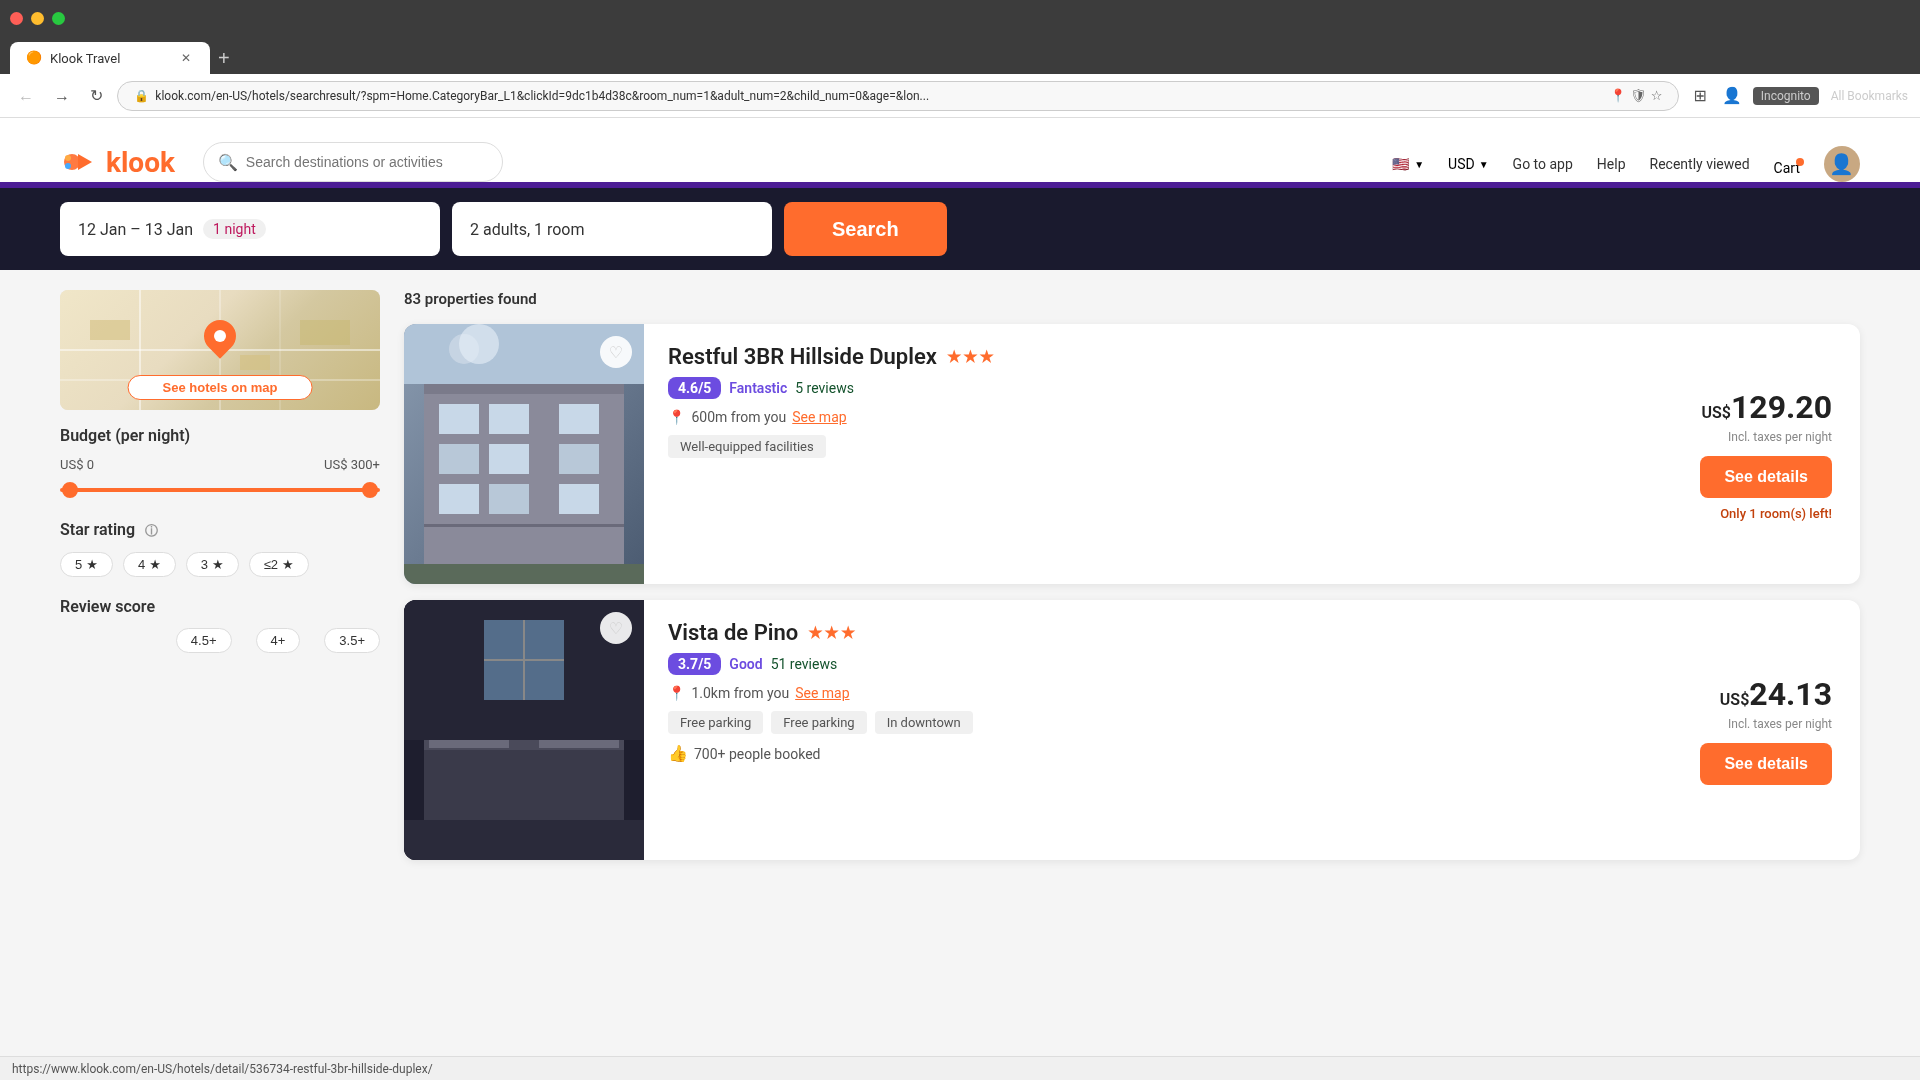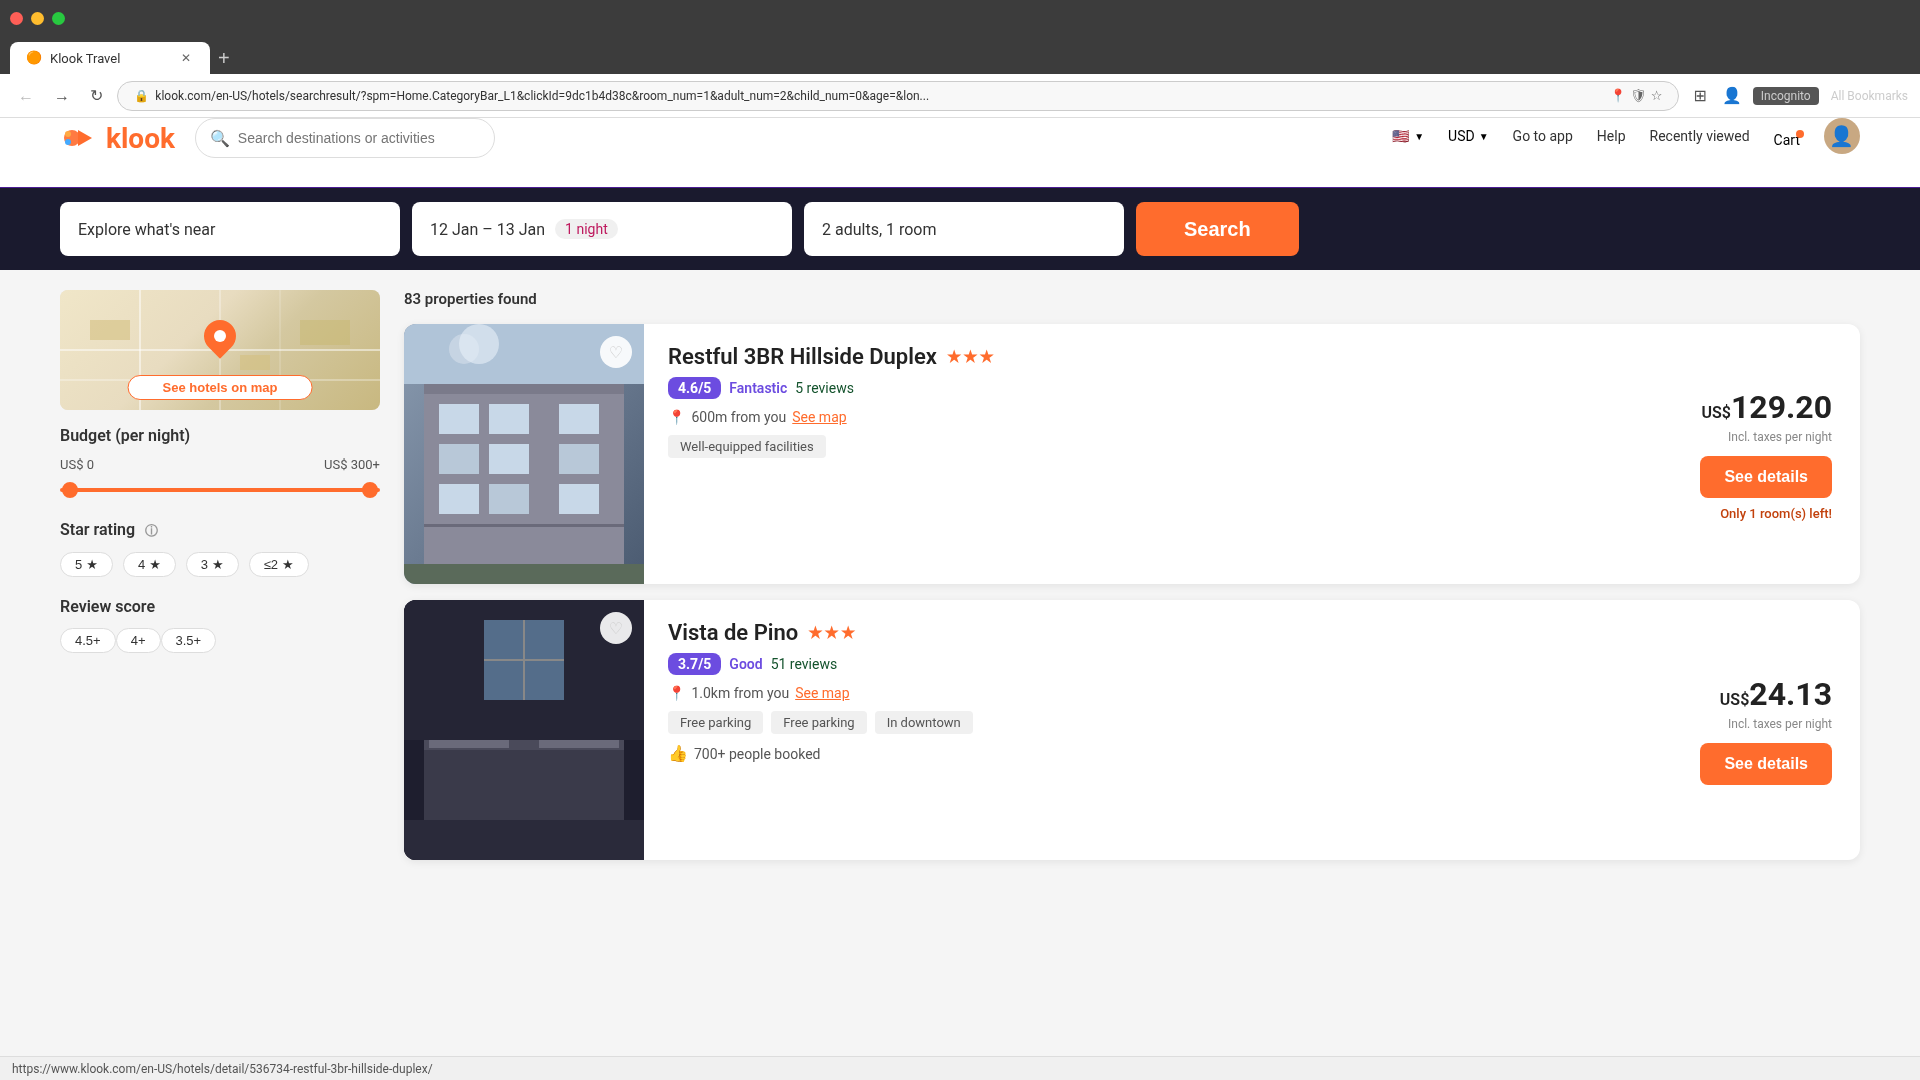--- a/index.html
+++ b/index.html
@@ -21,21 +21,21 @@
     .nav-btn { background: none; border: none; cursor: pointer; color: #555; font-size: 16px; padding: 4px 6px; border-radius: 4px; }
     .nav-btn.disabled { color: #bbb; cursor: default; }
     .address-bar { flex: 1; height: 30px; border: 1px solid #ccc; border-radius: 15px; padding: 0 16px; font-size: 12px; color: #333; background: #f8f8f8; display: flex; align-items: center; gap: 6px; }
     .address-bar-text { font-size: 12px; color: #333; overflow: hidden; text-overflow: ellipsis; white-space: nowrap; }
     .address-icons { display: flex; align-items: center; gap: 4px; margin-left: auto; }
     .addr-icon { color: #666; font-size: 13px; cursor: pointer; }
     .browser-actions { display: flex; align-items: center; gap: 4px; }
     .incognito-badge { font-size: 12px; color: #ccc; background: #555; padding: 2px 8px; border-radius: 4px; }
 
     
-    .klook-header { background: #fff; height: 70px; display: flex; align-items: flex-start; padding: 0 60px; border-bottom: 1px solid #4c1d95; gap: 20px; }
+    .klook-header { background: #fff; height: 70px; display: flex; align-items: flex-end; padding: 0 60px; border-bottom: 6px solid #4c1d95; gap: 28px; }
     .klook-logo { display: flex; align-items: center; gap: 6px; text-decoration: none; }
     .klook-logo-text { font-size: 28px; font-weight: 700; color: #ff6c2d; }
     .header-search { flex: 0 0 300px; height: 40px; border: 1px solid #ddd; border-radius: 20px; display: flex; align-items: center; padding: 0 14px; gap: 8px; background: #fff; }
     .header-search input { border: none; outline: none; font-size: 14px; color: #333; width: 100%; background: transparent; }
     .header-nav { margin-left: auto; display: flex; align-items: center; gap: 24px; }
     .header-nav-item { font-size: 14px; color: #333; cursor: pointer; text-decoration: none; }
     .flag-btn { display: flex; align-items: center; gap: 4px; cursor: pointer; font-size: 14px; }
     .currency-btn { display: flex; align-items: center; gap: 4px; cursor: pointer; font-size: 14px; }
     .cart-btn { font-size: 14px; cursor: pointer; position: relative; margin-top: 7px; }
     .cart-dot { width: 8px; height: 8px; background: #ff6c2d; border-radius: 50%; position: absolute; top: -2px; right: -4px; }
@@ -68,21 +68,21 @@
     .range-track { position: absolute; top: 8px; left: 0; right: 0; height: 4px; background: #ff6c2d; border-radius: 2px; }
     .range-thumb { position: absolute; top: 2px; width: 16px; height: 16px; background: #ff6c2d; border-radius: 50%; cursor: pointer; border: 2px solid #ff6c2d; }
     .range-thumb.left { left: 2px; }
     .range-thumb.right { right: 2px; }
 
     .star-rating-section { margin-top: 8px; }
     .star-filters { display: flex; gap: 10px; flex-wrap: wrap; margin-top: 8px; }
     .star-filter-btn { background: #fff; border: 1px solid #ddd; border-radius: 20px; padding: 4px 14px; font-size: 13px; color: #333; cursor: pointer; display: flex; align-items: center; gap: 4px; }
 
     .review-score-section { margin-top: 20px; }
-    .review-filters { display: flex; gap: 0; flex-wrap: wrap; margin-top: 8px; }
+    .review-filters { display: flex; gap: 24px; flex-wrap: wrap; margin-top: 8px; justify-content: flex-end; }
     .review-filter-btn { background: #fff; border: 1px solid #ddd; border-radius: 20px; padding: 4px 14px; font-size: 13px; color: #333; cursor: pointer; }
 
     
     .results { flex: 1; }
     .results-count { font-size: 15px; color: #555; margin-bottom: 16px; }
     .results-count span { font-weight: 600; color: #333; }
 
     .hotel-card { background: #fff; border-radius: 12px; margin-bottom: 16px; overflow: hidden; display: flex; box-shadow: 0 2px 8px rgba(0,0,0,0.08); position: relative; }
     .hotel-img { width: 240px; height: 260px; flex-shrink: 0; background: #ccc; position: relative; overflow: hidden; }
     .wishlist-btn { position: absolute; top: 12px; right: 12px; width: 32px; height: 32px; background: rgba(255,255,255,0.9); border-radius: 50%; display: flex; align-items: center; justify-content: center; cursor: pointer; border: none; font-size: 16px; }
@@ -189,23 +189,20 @@
       <span>Cart</span>
       <span class="cart-dot"></span>
     </div>
     <div class="avatar">
       <span style="font-size:20px;">👤</span>
     </div>
   </nav>
 </div>
 
 <div class="search-section">
-  <div class="search-box-location">
-    <span>Explore what's near</span>
-  </div>
   <div class="search-box-dates">
     <span>12 Jan – 13 Jan</span>
     <span class="dates-badge">1 night</span>
   </div>
   <div class="search-box-guests">
     <span>2 adults, 1 room</span>
   </div>
   <button class="search-btn">Search</button>
 </div>
 

